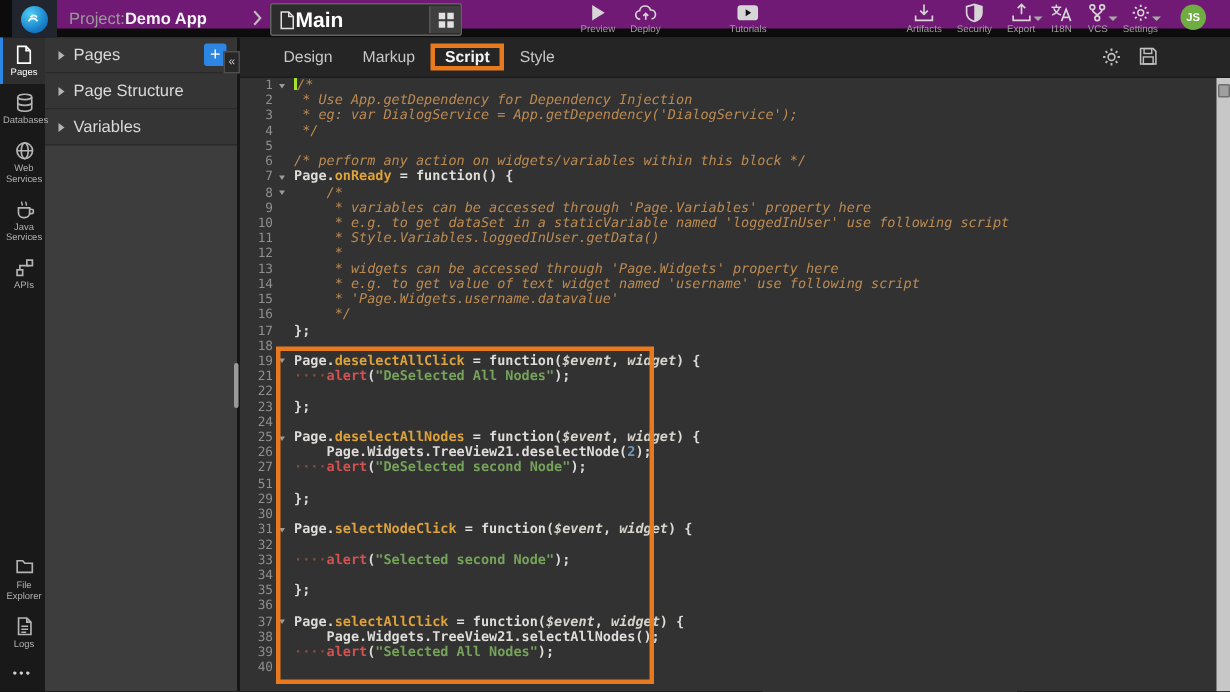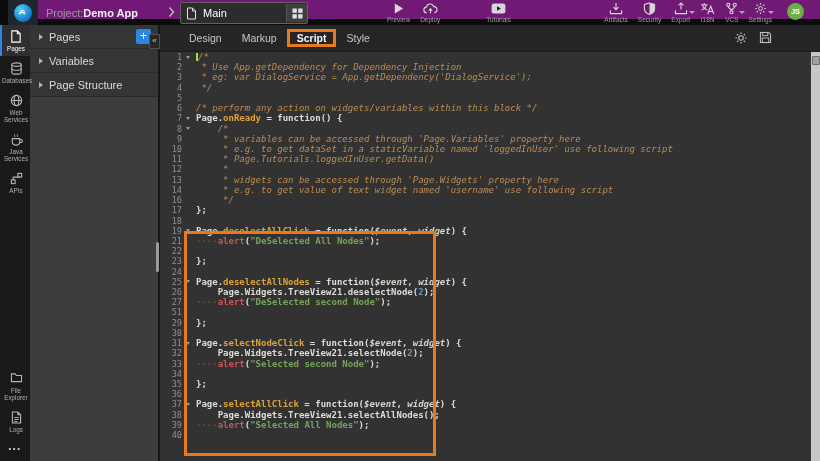--- a/index.html
+++ b/index.html
@@ -10,21 +10,21 @@
   .logo-box{position:absolute;left:0;top:0;width:30px;height:25px;background:#20252e;
             display:flex;align-items:center;justify-content:center;}
   .logo-circle{width:18px;height:18px;border-radius:50%;
                background:radial-gradient(circle at 35% 30%,#4fd0f4,#1277c5 70%);
                display:flex;align-items:center;justify-content:center;}
   .project{position:absolute;left:38px;top:0;height:25px;display:flex;align-items:center;font-size:11px;}
   .project .pfx{color:#9a9a9a;} .project .pname{color:#f2f2f2;font-weight:bold;}
   .tb-chev{position:absolute;left:160px;top:5px;color:#c0c0c0;}
   .page-tab{position:absolute;left:172px;top:2px;width:126px;height:20px;border:1px solid #616161;
             border-radius:2px;background:#2c2c2c;display:flex;align-items:center;}
-  .page-tab .pt-label{flex:1;color:#fff;font-weight:normal;font-size:11px;padding-left:6px;}
+  .page-tab .pt-label{flex:1;color:#fff;font-weight:bold;font-size:14px;}
   .page-tab .pt-file{margin-left:5px;display:flex;}
   .page-tab .pt-grid{width:20px;height:18px;background:#3f3f3f;display:flex;align-items:center;justify-content:center;border-left:1px solid #565656;}
   .tb-actions{position:absolute;top:0;height:25px;display:flex;align-items:flex-start;}
   .tb-actions.left{left:374px;} .tb-actions.right{right:24px;}
   .tb-action{display:flex;flex-direction:column;align-items:center;padding:2px 5px 0;cursor:pointer;position:relative;}
   .tb-action .tb-ic{height:13px;display:flex;align-items:center;color:#d6d6d6;position:relative;}
   .tb-action .tb-lbl{font-size:6.5px;color:#9f9f9f;margin-top:1px;white-space:nowrap;}
   .tb-action.gap{margin-left:36px;}
   .chev-dn{position:absolute;right:-7px;bottom:1px;width:0;height:0;border-left:3px solid transparent;
            border-right:3px solid transparent;border-top:3.5px solid #a9a9a9;}
@@ -329,26 +329,26 @@
 
 <div class="panel">
   <div id="panel-rows">
       <div class="panel-row">
        <span class="caret"></span>
        <span class="plbl">Pages</span>
        <span class="add-btn">+</span>
      </div>
       <div class="panel-row">
        <span class="caret"></span>
-       <span class="plbl">Variables</span>
+       <span class="plbl">Page Structure</span>
 
      </div>
       <div class="panel-row">
        <span class="caret"></span>
-       <span class="plbl">Page Structure</span>
+       <span class="plbl">Variables</span>
 
      </div>
     </div>
 </div>
 <div class="collapse-btn">«</div>
 <div class="resize-grip"></div>
 
 <div class="editor">
   <div class="tabbar">
     <span id="tabs"><span class="tab">Design</span><span class="tab">Markup</span><span class="tab active annotated">Script</span><span class="tab">Style</span></span>
@@ -382,40 +382,41 @@
         <div class="line"><span class="ln">1</span><span class="foldcol"><span class="fold-marker"></span></span><span class="codetxt"><span class="caret-bar"></span><span class="tk-cm">/*</span></span></div>
         <div class="line"><span class="ln">2</span><span class="foldcol"></span><span class="codetxt"><span class="tk-cm"> * Use App.getDependency for Dependency Injection</span></span></div>
         <div class="line"><span class="ln">3</span><span class="foldcol"></span><span class="codetxt"><span class="tk-cm"> * eg: var DialogService = App.getDependency('DialogService');</span></span></div>
         <div class="line"><span class="ln">4</span><span class="foldcol"></span><span class="codetxt"><span class="tk-cm"> */</span></span></div>
         <div class="line"><span class="ln">5</span><span class="foldcol"></span><span class="codetxt"></span></div>
         <div class="line"><span class="ln">6</span><span class="foldcol"></span><span class="codetxt"><span class="tk-cm">/* perform any action on widgets/variables within this block */</span></span></div>
         <div class="line"><span class="ln">7</span><span class="foldcol"><span class="fold-marker"></span></span><span class="codetxt"><span class="tk-pl">Page.</span><span class="tk-fn">onReady</span><span class="tk-pl"> = function() {</span></span></div>
         <div class="line"><span class="ln">8</span><span class="foldcol"><span class="fold-marker"></span></span><span class="codetxt"><span class="tk-pl">    </span><span class="tk-cm">/*</span></span></div>
         <div class="line"><span class="ln">9</span><span class="foldcol"></span><span class="codetxt"><span class="tk-cm">     * variables can be accessed through 'Page.Variables' property here</span></span></div>
         <div class="line"><span class="ln">10</span><span class="foldcol"></span><span class="codetxt"><span class="tk-cm">     * e.g. to get dataSet in a staticVariable named 'loggedInUser' use following script</span></span></div>
-        <div class="line"><span class="ln">11</span><span class="foldcol"></span><span class="codetxt"><span class="tk-cm">     * Page.Tutorials.loggedInUser.getData()</span></span></div>
+        <div class="line"><span class="ln">11</span><span class="foldcol"></span><span class="codetxt"><span class="tk-cm">     * Style.Variables.loggedInUser.getData()</span></span></div>
         <div class="line"><span class="ln">12</span><span class="foldcol"></span><span class="codetxt"><span class="tk-cm">     *</span></span></div>
         <div class="line"><span class="ln">13</span><span class="foldcol"></span><span class="codetxt"><span class="tk-cm">     * widgets can be accessed through 'Page.Widgets' property here</span></span></div>
         <div class="line"><span class="ln">14</span><span class="foldcol"></span><span class="codetxt"><span class="tk-cm">     * e.g. to get value of text widget named 'username' use following script</span></span></div>
+        <div class="line"><span class="ln">15</span><span class="foldcol"></span><span class="codetxt"><span class="tk-cm">     * 'Page.Widgets.username.datavalue'</span></span></div>
         <div class="line"><span class="ln">16</span><span class="foldcol"></span><span class="codetxt"><span class="tk-cm">     */</span></span></div>
         <div class="line"><span class="ln">17</span><span class="foldcol"></span><span class="codetxt"><span class="tk-pl">};</span></span></div>
         <div class="line"><span class="ln">18</span><span class="foldcol"></span><span class="codetxt"></span></div>
         <div class="line"><span class="ln">19</span><span class="foldcol"><span class="fold-marker"></span></span><span class="codetxt"><span class="tk-pl">Page.</span><span class="tk-fn">deselectAllClick</span><span class="tk-pl"> = function(</span><span class="tk-arg">$event</span><span class="tk-pl">, </span><span class="tk-arg">widget</span><span class="tk-pl">) {</span></span></div>
         <div class="line"><span class="ln">21</span><span class="foldcol"></span><span class="codetxt"><span class="tk-ws">····</span><span class="tk-al">alert</span><span class="tk-pl">(</span><span class="tk-st">"DeSelected All Nodes"</span><span class="tk-pl">);</span></span></div>
         <div class="line"><span class="ln">22</span><span class="foldcol"></span><span class="codetxt"></span></div>
         <div class="line"><span class="ln">23</span><span class="foldcol"></span><span class="codetxt"><span class="tk-pl">};</span></span></div>
         <div class="line"><span class="ln">24</span><span class="foldcol"></span><span class="codetxt"></span></div>
         <div class="line"><span class="ln">25</span><span class="foldcol"><span class="fold-marker"></span></span><span class="codetxt"><span class="tk-pl">Page.</span><span class="tk-fn">deselectAllNodes</span><span class="tk-pl"> = function(</span><span class="tk-arg">$event</span><span class="tk-pl">, </span><span class="tk-arg">widget</span><span class="tk-pl">) {</span></span></div>
         <div class="line"><span class="ln">26</span><span class="foldcol"></span><span class="codetxt"><span class="tk-pl">    Page.Widgets.TreeView21.deselectNode(</span><span class="tk-nu">2</span><span class="tk-pl">);</span></span></div>
         <div class="line"><span class="ln">27</span><span class="foldcol"></span><span class="codetxt"><span class="tk-ws">····</span><span class="tk-al">alert</span><span class="tk-pl">(</span><span class="tk-st">"DeSelected second Node"</span><span class="tk-pl">);</span></span></div>
         <div class="line"><span class="ln">51</span><span class="foldcol"></span><span class="codetxt"></span></div>
         <div class="line"><span class="ln">29</span><span class="foldcol"></span><span class="codetxt"><span class="tk-pl">};</span></span></div>
         <div class="line"><span class="ln">30</span><span class="foldcol"></span><span class="codetxt"></span></div>
         <div class="line"><span class="ln">31</span><span class="foldcol"><span class="fold-marker"></span></span><span class="codetxt"><span class="tk-pl">Page.</span><span class="tk-fn">selectNodeClick</span><span class="tk-pl"> = function(</span><span class="tk-arg">$event</span><span class="tk-pl">, </span><span class="tk-arg">widget</span><span class="tk-pl">) {</span></span></div>
-        <div class="line"><span class="ln">32</span><span class="foldcol"></span><span class="codetxt"><span class="tk-pl">    Page.Widgets.TreeView21.selectNode(</span><span class="tk-nu">2</span><span class="tk-pl">);</span></span></div>
+        <div class="line"><span class="ln">32</span><span class="foldcol"></span></div>
         <div class="line"><span class="ln">33</span><span class="foldcol"></span><span class="codetxt"><span class="tk-ws">····</span><span class="tk-al">alert</span><span class="tk-pl">(</span><span class="tk-st">"Selected second Node"</span><span class="tk-pl">);</span></span></div>
         <div class="line"><span class="ln">34</span><span class="foldcol"></span><span class="codetxt"></span></div>
         <div class="line"><span class="ln">35</span><span class="foldcol"></span><span class="codetxt"><span class="tk-pl">};</span></span></div>
         <div class="line"><span class="ln">36</span><span class="foldcol"></span><span class="codetxt"></span></div>
         <div class="line"><span class="ln">37</span><span class="foldcol"><span class="fold-marker"></span></span><span class="codetxt"><span class="tk-pl">Page.</span><span class="tk-fn">selectAllClick</span><span class="tk-pl"> = function(</span><span class="tk-arg">$event</span><span class="tk-pl">, </span><span class="tk-arg">widget</span><span class="tk-pl">) {</span></span></div>
         <div class="line"><span class="ln">38</span><span class="foldcol"></span><span class="codetxt"><span class="tk-pl">    Page.Widgets.TreeView21.selectAllNodes();</span></span></div>
         <div class="line"><span class="ln">39</span><span class="foldcol"></span><span class="codetxt"><span class="tk-ws">····</span><span class="tk-al">alert</span><span class="tk-pl">(</span><span class="tk-st">"Selected All Nodes"</span><span class="tk-pl">);</span></span></div>
         <div class="line"><span class="ln">40</span><span class="foldcol"></span><span class="codetxt"></span></div>
       </div>
     <div class="vscroll">

